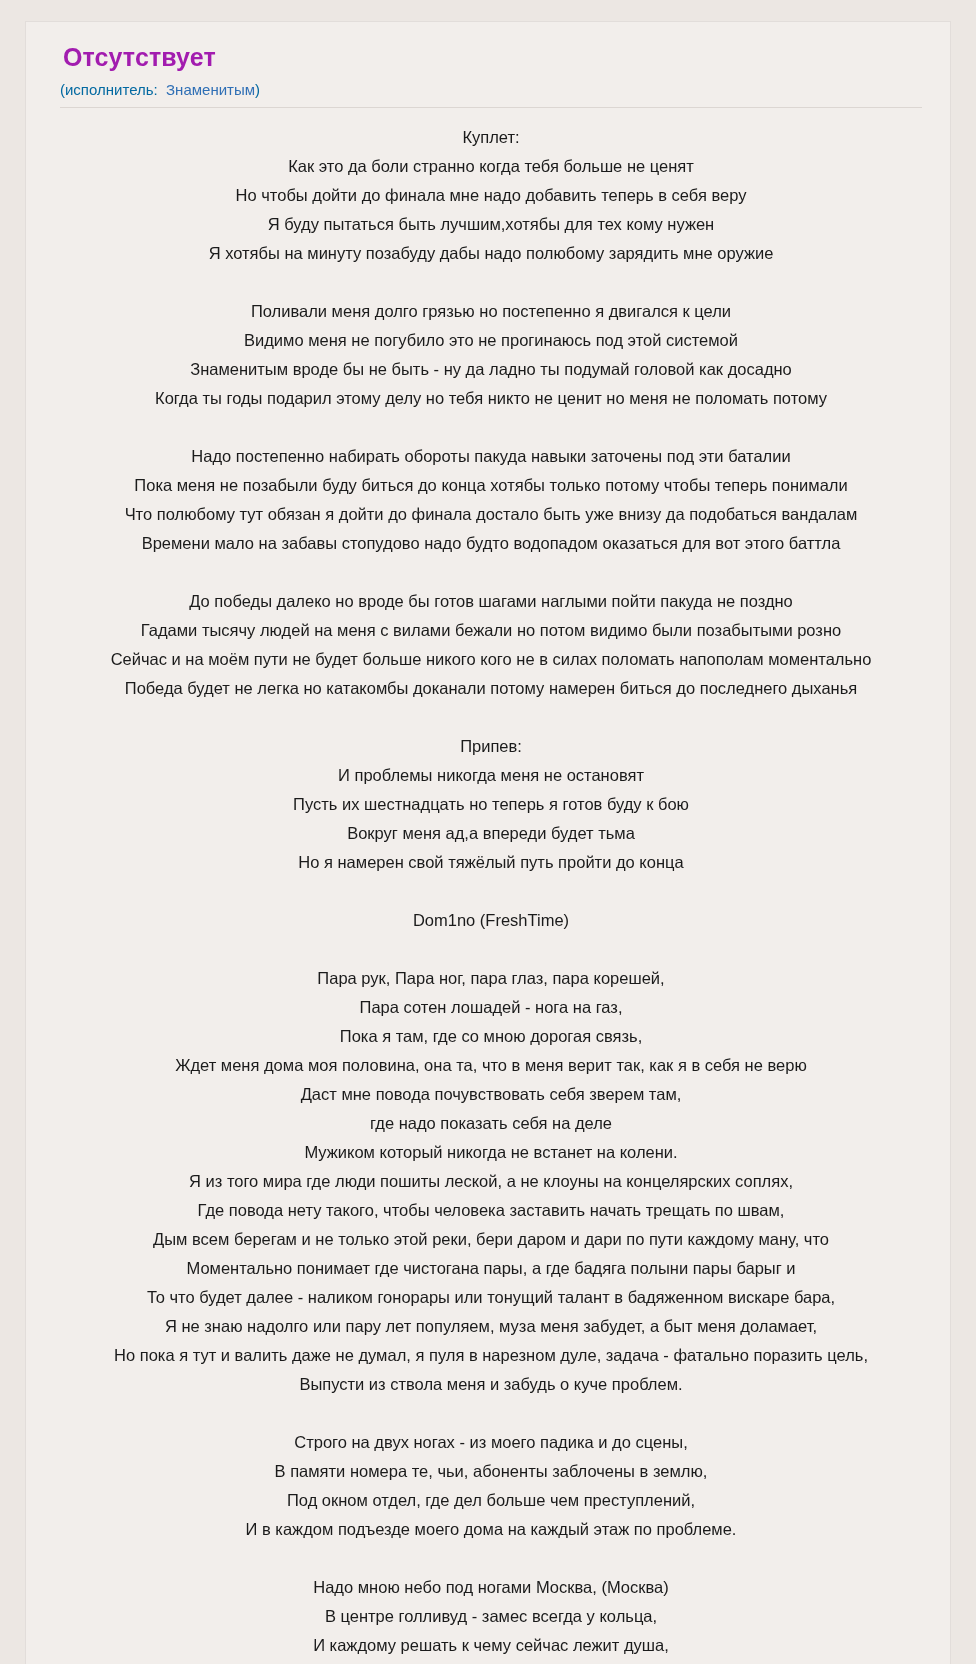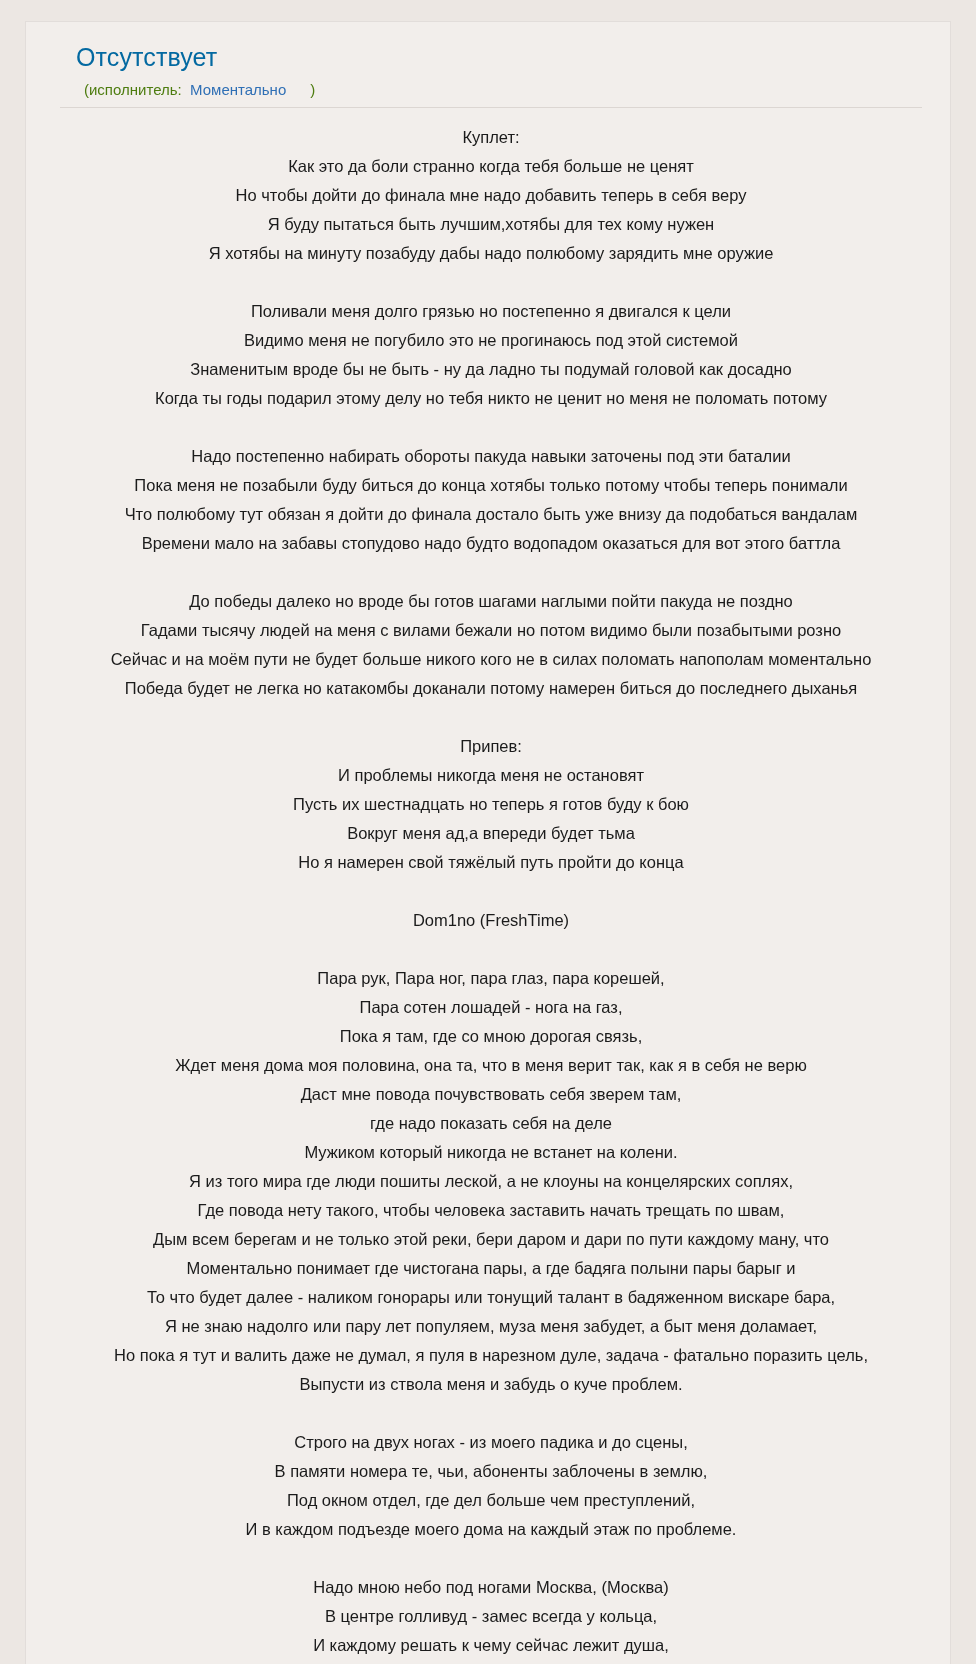--- a/index.html
+++ b/index.html
@@ -20,37 +20,36 @@
     background: #ece7e3;
   }
   .sheet {
     box-sizing: border-box;
     background: #f2eeeb;
     min-height: 1620px;
     padding: 22px 28px 30px 34px;
     box-shadow: 0 0 0 1px rgba(0,0,0,0.04);
   }
   .song-title {
-    color: #0369a1;
+    color: #a21caf;
     font-size: 25px;
-    font-weight: normal;
+    font-weight: bold;
     line-height: 1.1;
-    margin: 0 0 9px 16px;
+    margin: 0 0 9px 3px;
     letter-spacing: 0.1px;
   }
   .artist-line {
     font-size: 15px;
     color: #2d2d2d;
     padding-bottom: 9px;
     border-bottom: 1px solid #dcd6d2;
     margin-bottom: 15px;
   }
   .artist-line .paren {
-    color: #4d7c0f;
-    margin-left: 24px;
+    color: #0369a1;
   }
   .artist-link {
     color: #2f6fb5;
     text-decoration: none;
   }
   .lyrics {
     font-size: 16.5px;
     line-height: 29px;
     color: #1b1b1b;
     white-space: pre-wrap;
@@ -68,19 +67,19 @@
 </head>
 <body>
 
 <div class="page">
   <div class="sheet">
 
     <h1 class="song-title">Отсутствует</h1>
 
     <div class="artist-line">
       <span class="paren">(исполнитель:</span>
-      <span>&nbsp;</span><a class="artist-link" href="#">Моментально</a><span class="paren">)</span>
+      <span>&nbsp;</span><a class="artist-link" href="#">Знаменитым</a><span class="paren">)</span>
     </div>
 
     <div class="lyrics"><span class="line">Куплет:</span><span class="line">Как это да боли странно когда тебя больше не ценят</span><span class="line">Но чтобы дойти до финала мне надо добавить теперь в себя веру</span><span class="line">Я буду пытаться быть лучшим,хотябы для тех кому нужен</span><span class="line">Я хотябы на минуту позабуду дабы надо полюбому зарядить мне оружие</span><span class="blank"></span><span class="line">Поливали меня долго грязью но постепенно я двигался к цели</span><span class="line">Видимо меня не погубило это не прогинаюсь под этой системой</span><span class="line">Знаменитым вроде бы не быть - ну да ладно ты подумай головой как досадно</span><span class="line">Когда ты годы подарил этому делу но тебя никто не ценит но меня не поломать потому</span><span class="blank"></span><span class="line">Надо постепенно набирать обороты пакуда навыки заточены под эти баталии</span><span class="line">Пока меня не позабыли буду биться до конца хотябы только потому чтобы теперь понимали</span><span class="line">Что полюбому тут обязан я дойти до финала достало быть уже внизу да подобаться вандалам</span><span class="line">Времени мало на забавы стопудово надо будто водопадом оказаться для вот этого баттла</span><span class="blank"></span><span class="line">До победы далеко но вроде бы готов шагами наглыми пойти пакуда не поздно</span><span class="line">Гадами тысячу людей на меня с вилами бежали но потом видимо были позабытыми розно</span><span class="line">Сейчас и на моём пути не будет больше никого кого не в силах поломать напополам моментально</span><span class="line">Победа будет не легка но катакомбы доканали потому намерен биться до последнего дыханья</span><span class="blank"></span><span class="line">Припев:</span><span class="line">И проблемы никогда меня не остановят</span><span class="line">Пусть их шестнадцать но теперь я готов буду к бою</span><span class="line">Вокруг меня ад,а впереди будет тьма</span><span class="line">Но я намерен свой тяжёлый путь пройти до конца</span><span class="blank"></span><span class="line">Dom1no (FreshTime)</span><span class="blank"></span><span class="line">Пара рук, Пара ног, пара глаз, пара корешей,</span><span class="line">Пара сотен лошадей - нога на газ,</span><span class="line">Пока я там, где со мною дорогая связь,</span><span class="line">Ждет меня дома моя половина, она та, что в меня верит так, как я в себя не верю</span><span class="line">Даст мне повода почувствовать себя зверем там,</span><span class="line">где надо показать себя на деле</span><span class="line">Мужиком который никогда не встанет на колени.</span><span class="line">Я из того мира где люди пошиты леской, а не клоуны на концелярских соплях,</span><span class="line">Где повода нету такого, чтобы человека заставить начать трещать по швам,</span><span class="line">Дым всем берегам и не только этой реки, бери даром и дари по пути каждому ману, что</span><span class="line">Моментально понимает где чистогана пары, а где бадяга полыни пары барыг и</span><span class="line">То что будет далее - наликом гонорары или тонущий талант в бадяженном вискаре бара,</span><span class="line">Я не знаю надолго или пару лет популяем, муза меня забудет, а быт меня доламает,</span><span class="line">Но пока я тут и валить даже не думал, я пуля в нарезном дуле, задача - фатально поразить цель,</span><span class="line">Выпусти из ствола меня и забудь о куче проблем.</span><span class="blank"></span><span class="line">Строго на двух ногах - из моего падика и до сцены,</span><span class="line">В памяти номера те, чьи, абоненты заблочены в землю,</span><span class="line">Под окном отдел, где дел больше чем преступлений,</span><span class="line">И в каждом подъезде моего дома на каждый этаж по проблеме.</span><span class="blank"></span><span class="line">Надо мною небо под ногами Москва, (Москва)</span><span class="line">В центре голливуд - замес всегда у кольца,</span><span class="line">И каждому решать к чему сейчас лежит душа,</span><span class="line">Но мои трэки как и раньше ебашат в твоих ушах. (Давай)</span></div>
 
   </div>
 </div>
 
 </body></html>

